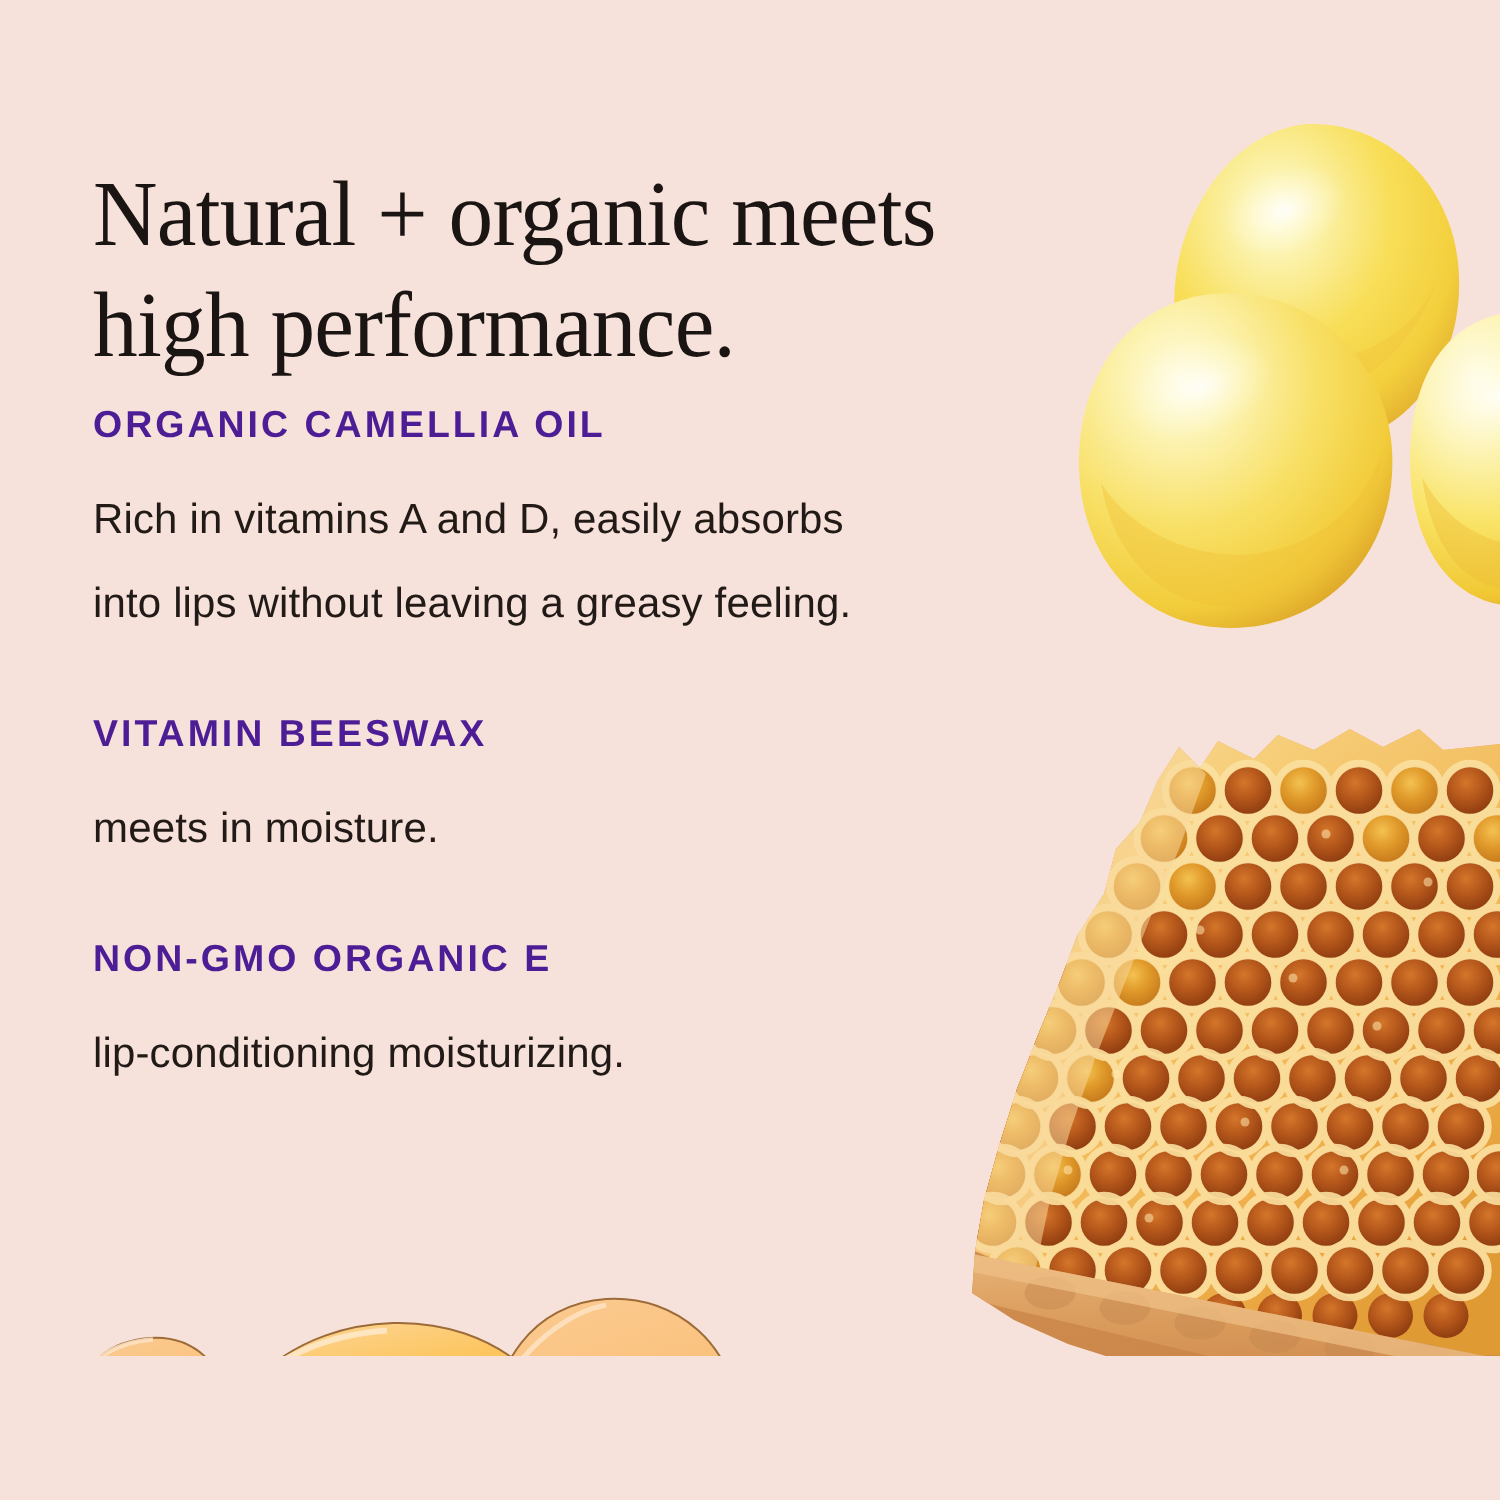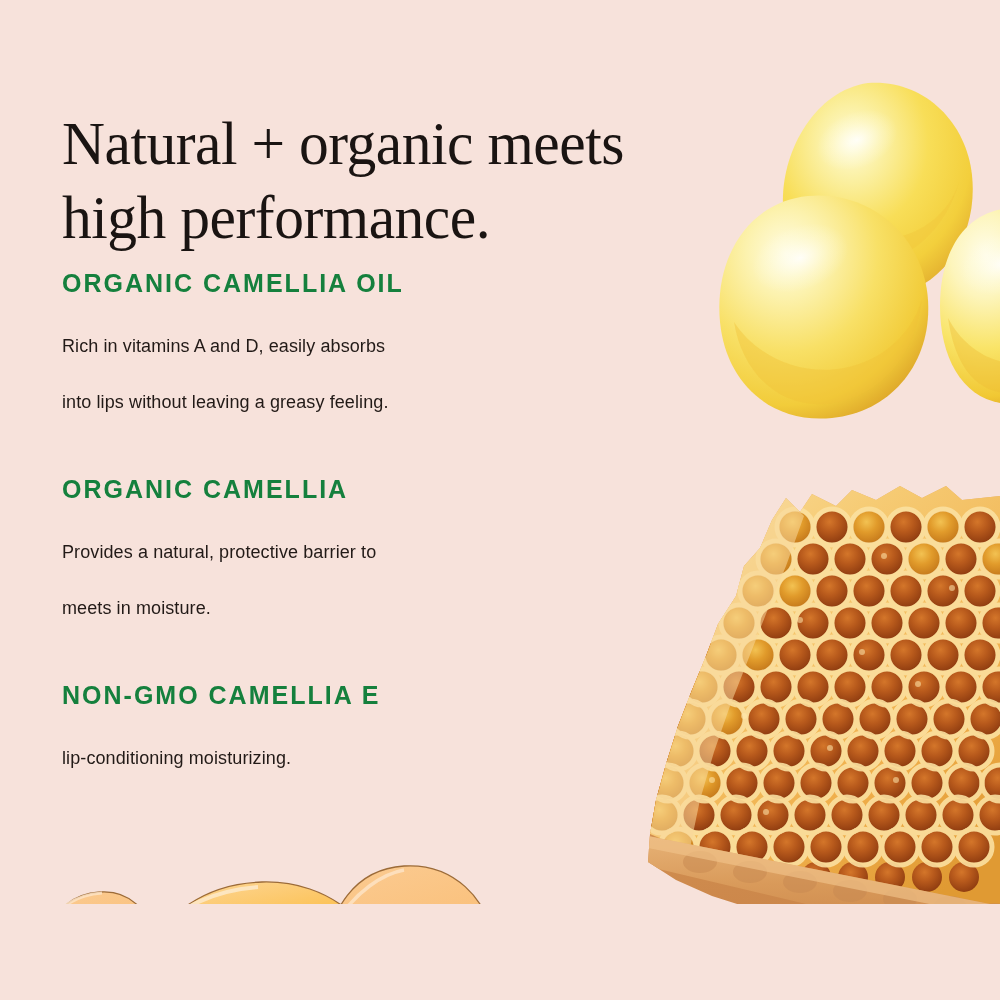--- a/index.html
+++ b/index.html
@@ -32,26 +32,26 @@
   }
 
   .benefits{position:absolute;left:62px;top:268px;width:680px;}
   .benefit{margin-bottom:44px;}
   .benefit:last-child{margin-bottom:0;}
 
   .b-title{
     font-size:25px;
     font-weight:bold;
     letter-spacing:2.0px;
-    color:#15803d;
+    color:#4c1d95;
     margin:0 0 20px 0;
     line-height:30px;
   }
   .b-line{
-    font-size:18px;
+    font-size:28px;
     line-height:56px;
     color:#221A17;
     letter-spacing:0.1px;
     font-weight:400;
   }
 </style>
 </head>
 <body>
 
 <div class="canvas">
@@ -497,25 +497,24 @@
 
     <div class="benefits">
 
       <div class="benefit">
         <div class="b-title">ORGANIC CAMELLIA OIL</div>
         <div class="b-line">Rich in vitamins A and D, easily absorbs</div>
         <div class="b-line">into lips without leaving a greasy feeling.</div>
       </div>
 
       <div class="benefit">
-        <div class="b-title">ORGANIC CAMELLIA</div>
-        <div class="b-line">Provides a natural, protective barrier to</div>
+        <div class="b-title">VITAMIN BEESWAX</div>
         <div class="b-line">meets in moisture.</div>
       </div>
 
       <div class="benefit">
-        <div class="b-title">NON-GMO CAMELLIA E</div>
+        <div class="b-title">NON-GMO ORGANIC E</div>
         <div class="b-line">lip-conditioning moisturizing.</div>
       </div>
 
     </div>
   </div>
 </div>
 
 </body></html>

